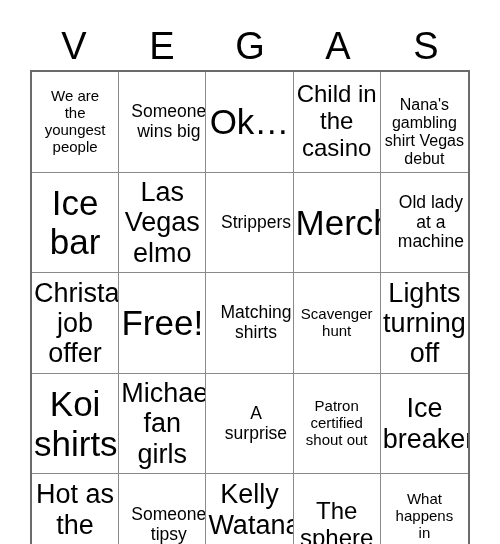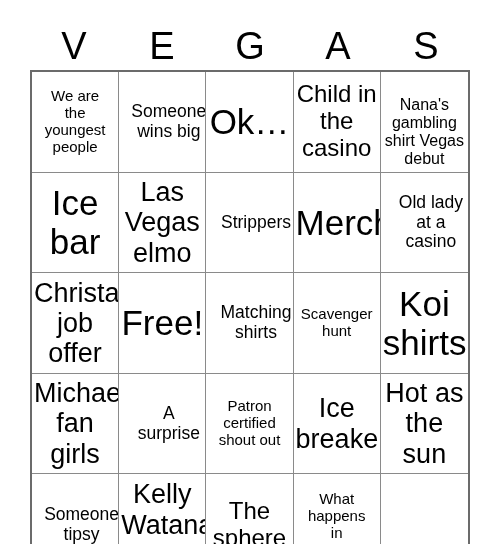--- a/index.html
+++ b/index.html
@@ -139,37 +139,42 @@
       </div>
       <div class="cell">
         <span class="cell-text fs-md">Strippers</span>
       </div>
       <div class="cell">
         <span class="cell-text fs-xxl">Merch</span>
       </div>
       <div class="cell">
         <span class="cell-text fs-md">Old lady
 at a
-casino</span>
+machine</span>
       </div>
       <div class="cell">
         <span class="cell-text fs-lg">Christa
 job
 offer</span>
       </div>
       <div class="cell">
         <span class="cell-text fs-xxl">Free!</span>
       </div>
       <div class="cell">
         <span class="cell-text fs-md">Matching
 shirts</span>
       </div>
       <div class="cell">
         <span class="cell-text fs-sm">Scavenger
 hunt</span>
+      </div>
+      <div class="cell">
+        <span class="cell-text fs-lg">Lights
+turning
+off</span>
       </div>
       <div class="cell">
         <span class="cell-text fs-xxl">Koi
 shirts</span>
       </div>
       <div class="cell">
         <span class="cell-text fs-lg">Michael
 fan
 girls</span>
       </div>

